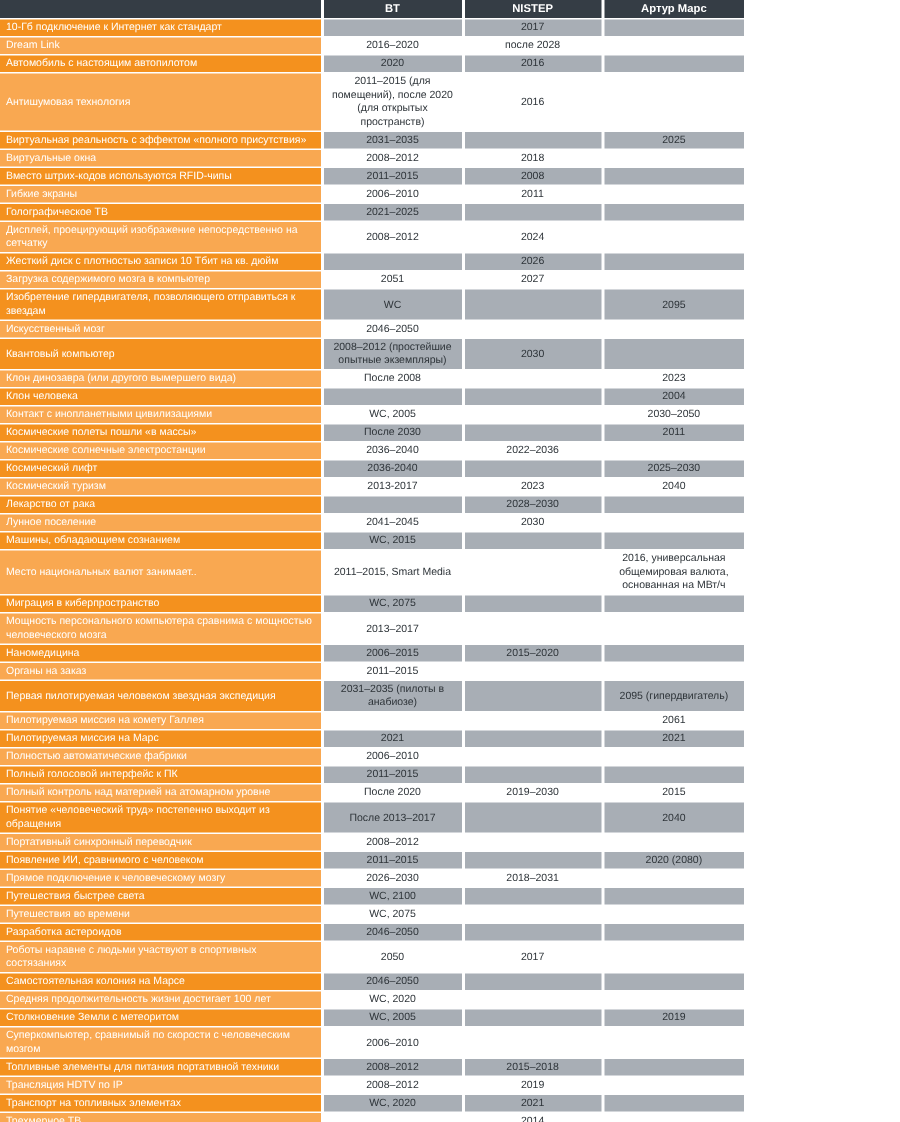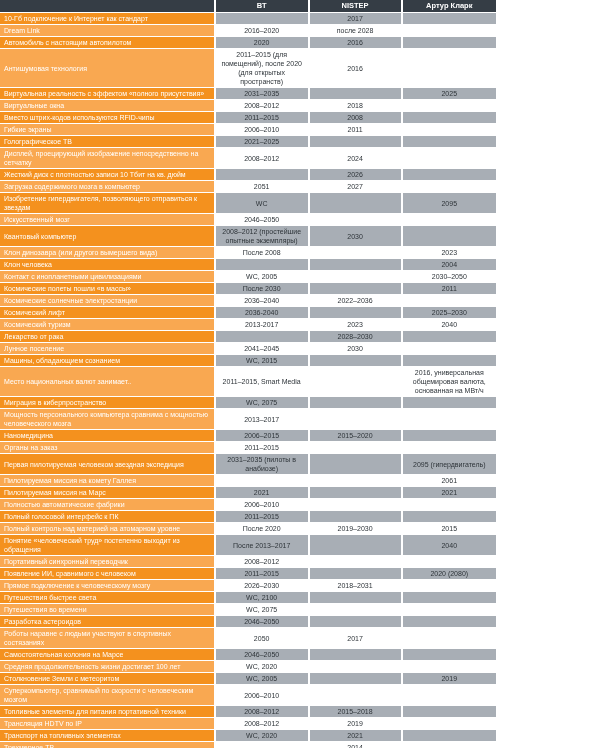--- a/index.html
+++ b/index.html
@@ -36,21 +36,21 @@
   #rows .row:nth-child(10), #rows .row:nth-child(13), #rows .row:nth-child(37) { min-height: 19px; }
 </style>
 </head>
 <body>
 
 <div class="table">
   <div class="header-row">
     <div class="label-cell"></div>
     <div class="value-cell col-bt">BT</div>
     <div class="value-cell col-nistep">NISTEP</div>
-    <div class="value-cell col-clarke">Артур Кларк</div>
+    <div class="value-cell col-clarke">Артур Марс</div>
   </div>
   <div id="rows">
       <div class="row shade">
         <div class="label-cell">10-Гб подключение к Интернет как стандарт</div>
         <div class="value-cell col-bt"></div>
         <div class="value-cell col-nistep">2017</div>
         <div class="value-cell col-clarke"></div>
       </div>
       <div class="row plain">
         <div class="label-cell">Dream Link</div>

